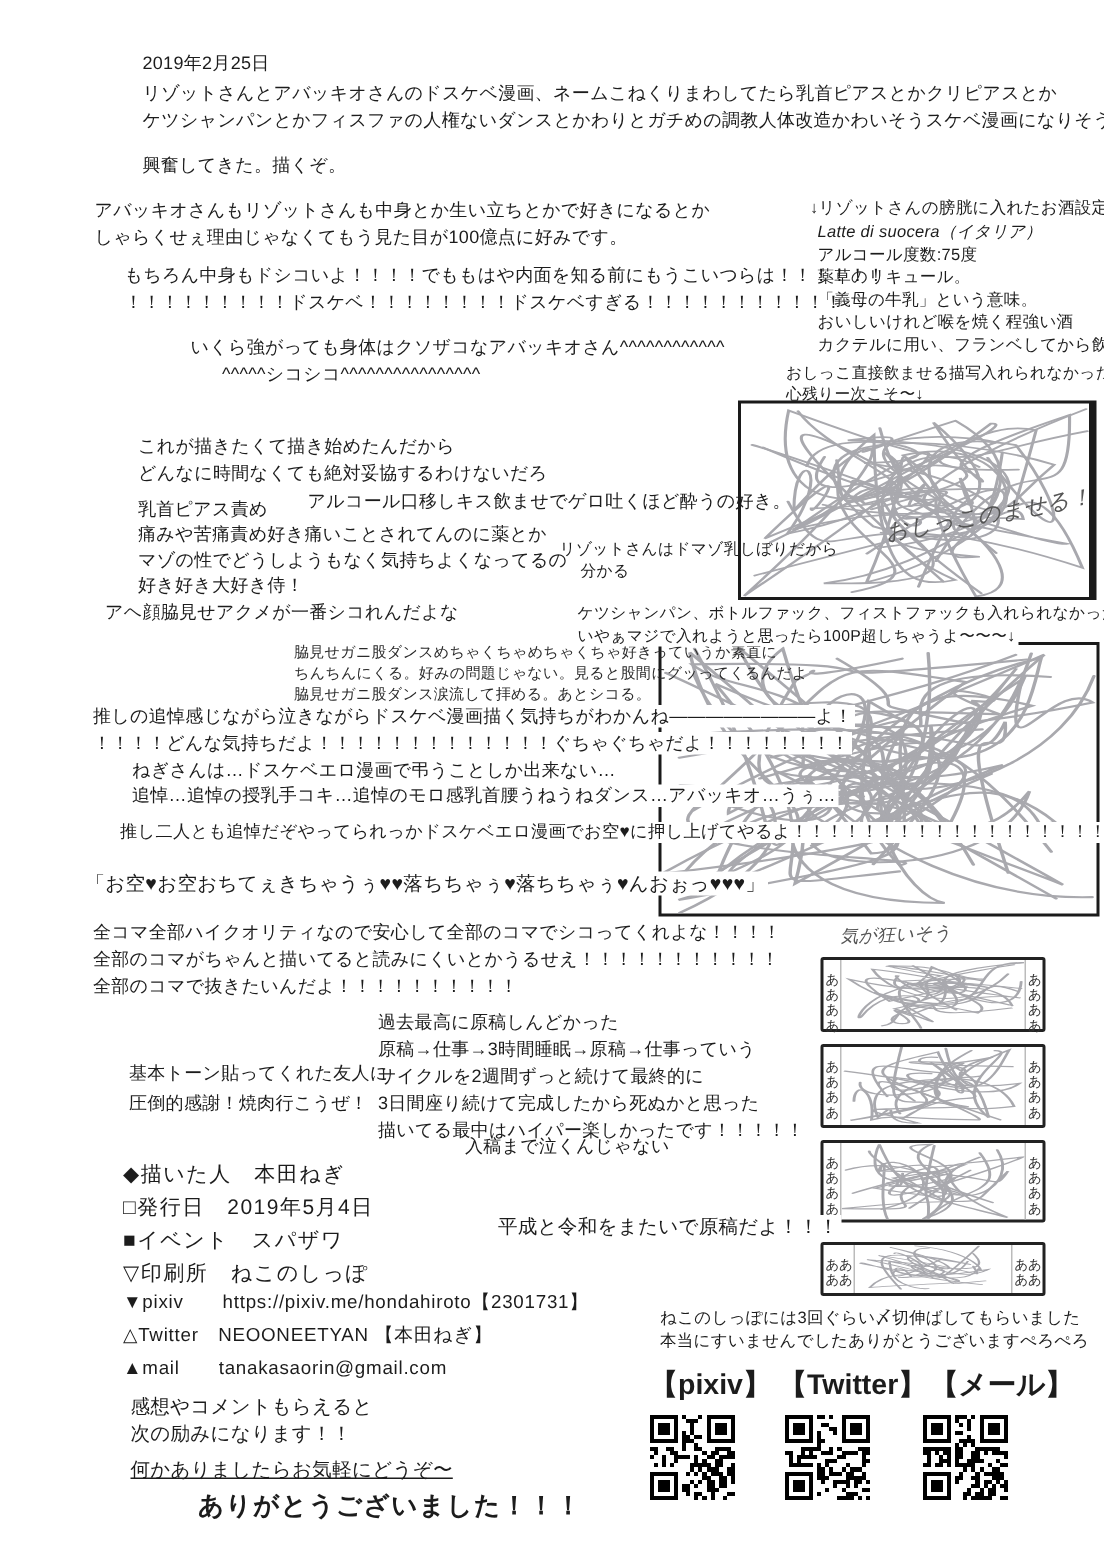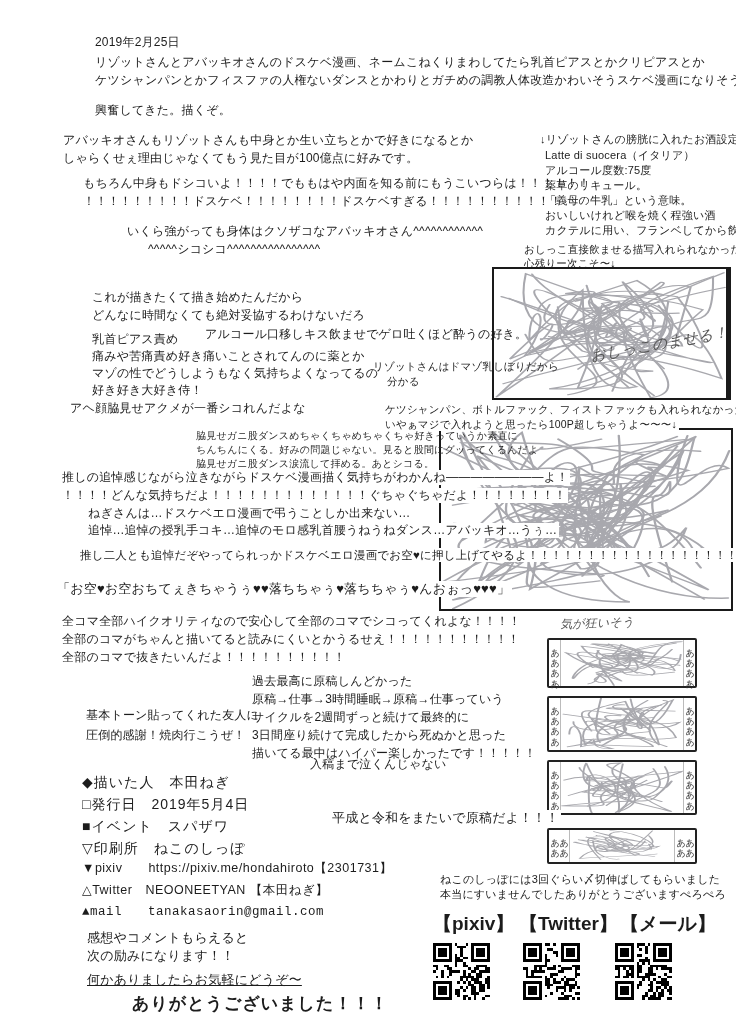--- a/index.html
+++ b/index.html
@@ -215,29 +215,29 @@
   </div>
   <div class="t colo" style="left:82px;top:840px;">
     <span>▽</span><span>印刷所</span>　<span>ねこのしっぽ</span>
   </div>
   <div class="t colo2" style="left:82px;top:861px;">
     <span>▼</span><span>pixiv</span>　　<span>https://pixiv.me/hondahiroto【2301731】</span>
   </div>
   <div class="t colo2" style="left:82px;top:883px;">
     <span>△</span><span>Twitter</span>　<span>NEOONEETYAN 【本田ねぎ】</span>
   </div>
-  <div class="t colo2" style="left:82px;top:905px;font-family:Liberation Mono, monospace;">
+  <div class="t colo2" style="left:82px;top:905px;">
     <span>▲</span><span>mail</span>　　<span>tanakasaorin@gmail.com</span>
   </div>
 
   <div class="t" style="left:310px;top:757px;">入稿まで泣くんじゃない</div>
   <div class="t bg" style="left:330px;top:810px;font-size:13px;z-index:3;">平成と令和をまたいで原稿だよ！！！</div>
 
   <div class="t note" style="left:540px;top:133px;">↓リゾットさんの膀胱に入れたお酒設定</div>
-  <div class="t note" style="left:545px;top:149px;">Latte di suocera（イタリア）</div>
+  <div class="t note" style="left:545px;top:149px;font-style:italic;">Latte di suocera（イタリア）</div>
   <div class="t note" style="left:545px;top:164px;">アルコール度数:75度</div>
   <div class="t note" style="left:545px;top:179px;">薬草のリキュール。</div>
   <div class="t note" style="left:545px;top:194px;">「義母の牛乳」という意味。</div>
   <div class="t note" style="left:545px;top:209px;">おいしいけれど喉を焼く程強い酒</div>
   <div class="t note" style="left:545px;top:224px;">カクテルに用い、フランベしてから飲む</div>
 
   <div class="t sm" style="left:524px;top:243px;">おしっこ直接飲ませる描写入れられなかったのが</div>
   <div class="t sm" style="left:524px;top:257px;">心残りー次こそ〜↓</div>
 
   <div class="t sm" style="left:373px;top:360px;">リゾットさんはドマゾ乳しぼりだから</div>

